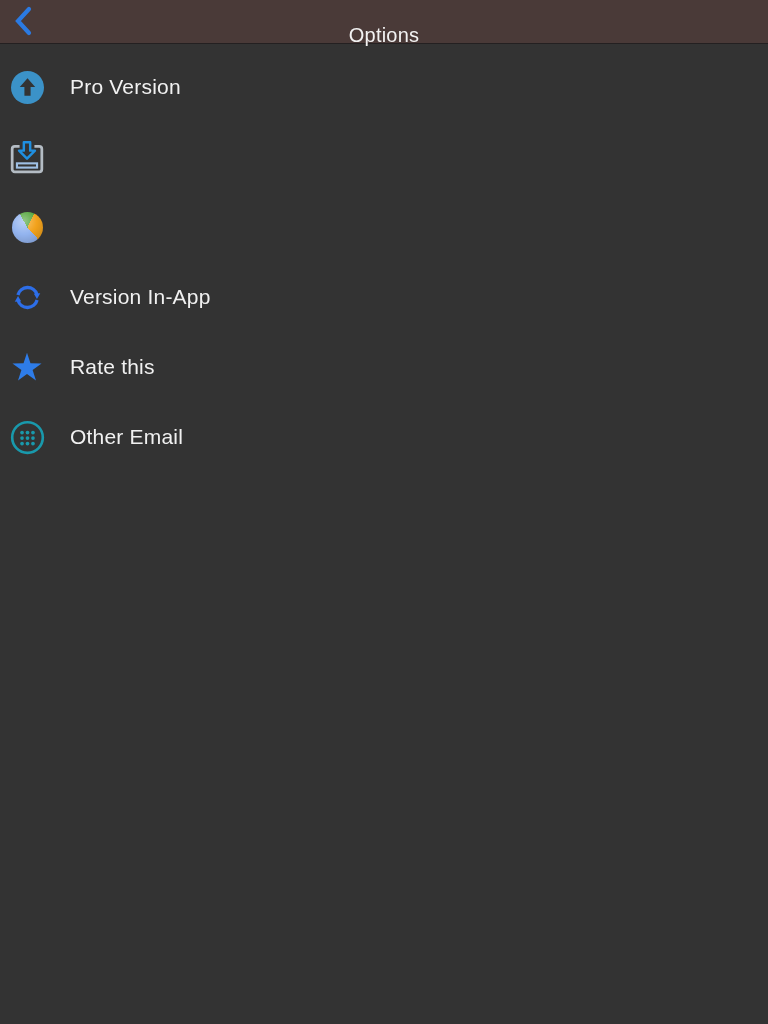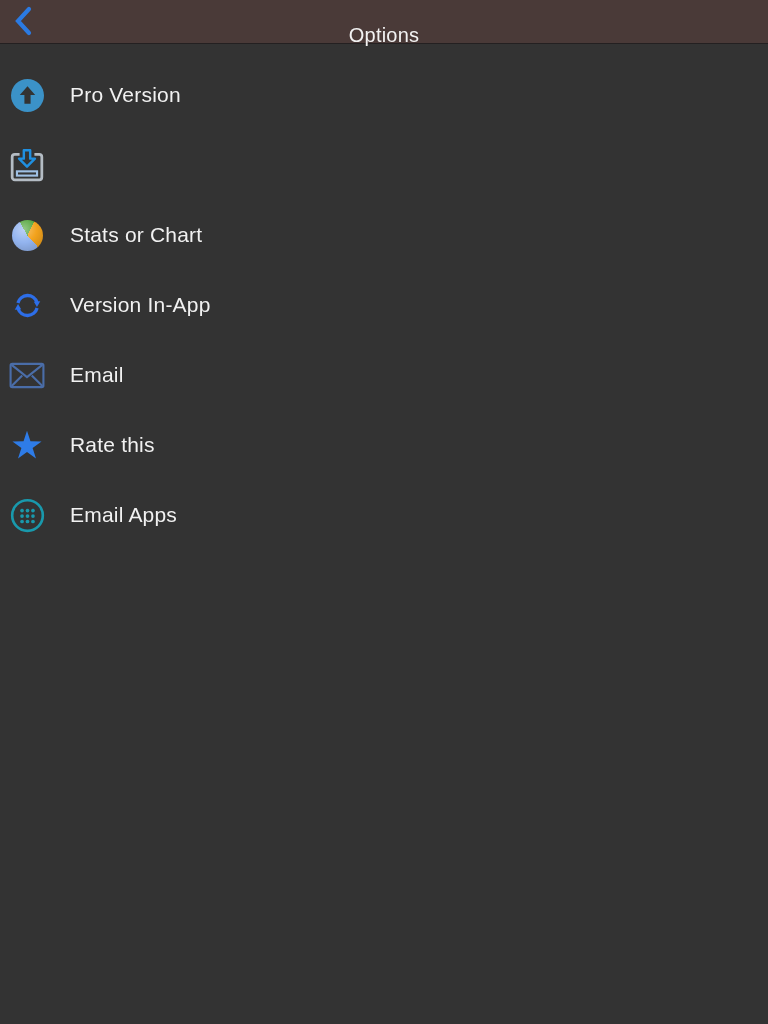--- a/index.html
+++ b/index.html
@@ -41,21 +41,21 @@
   }
   .navbar .title {
     color: #f2f2f2;
     font-size: 20px;
     font-weight: 400;
     letter-spacing: 0.2px;
     margin-top: 27px;
   }
 
   
-  .options-list { padding-top: 16px; }
+  .options-list { padding-top: 8px; }
   .option-row {
     height: 70px;
     display: flex;
     align-items: center;
     cursor: pointer;
   }
   .option-icon {
     width: 38px;
     height: 38px;
     margin-left: 8px;
@@ -125,45 +125,34 @@
 
           <rect x="7.5" y="23" width="19" height="4" fill="none" stroke="#9fc0e4" stroke-width="2"></rect>
         </svg>
       </span>
     </div>
 
     <div class="option-row">
       <span class="option-icon">
         <div class="pie-icon"></div>
       </span>
-      <span class="option-label">Stats or Chart</span>
     </div>
 
     <div class="option-row">
       <span class="option-icon">
         <svg width="33" height="33" viewBox="0 0 30 30">
           <path d="M6.3 12.7 A9 9 0 0 1 23.6 12.2" fill="none" stroke="#2d6ee8" stroke-width="3"></path>
           <path d="M20.8 11.6 L26.6 11.2 L23.6 16.4 Z" fill="#2d6ee8"></path>
           <path d="M23.7 17.3 A9 9 0 0 1 6.4 17.8" fill="none" stroke="#2d6ee8" stroke-width="3"></path>
           <path d="M9.2 18.4 L3.4 18.8 L6.4 13.6 Z" fill="#2d6ee8"></path>
         </svg>
       </span>
       <span class="option-label">Version In-App</span>
     </div>
 
-    <div class="option-row">
-      <span class="option-icon">
-        <svg width="36" height="27" viewBox="0 0 34 25">
-          <rect x="1.5" y="1.5" width="31" height="22" rx="1.5" fill="none" stroke="#4a6da8" stroke-width="2"></rect>
-          <path d="M2.5 2.5 L17 14 L31.5 2.5" fill="none" stroke="#4a6da8" stroke-width="2"></path>
-          <path d="M2.5 22.5 L12.5 12.5 M31.5 22.5 L21.5 12.5" fill="none" stroke="#4a6da8" stroke-width="2"></path>
-        </svg>
-      </span>
-      <span class="option-label">Email</span>
-    </div>
 
     <div class="option-row">
       <span class="option-icon">
         <svg width="34" height="34" viewBox="0 0 30 30">
           <path d="M15 2.5 L18.06 11.79 L27.84 11.83 L19.95 17.61 L22.94 26.92 L15 21.2 L7.06 26.92 L10.05 17.61 L2.16 11.83 L11.94 11.79 Z" fill="#2e7ce8"></path>
         </svg>
       </span>
       <span class="option-label">Rate this</span>
     </div>
 
@@ -177,17 +166,17 @@
               <circle cx="21" cy="11.5" r="1.7"></circle>
             <circle cx="11" cy="16.5" r="1.7"></circle>
               <circle cx="16" cy="16.5" r="1.7"></circle>
               <circle cx="21" cy="16.5" r="1.7"></circle>
             <circle cx="11" cy="21.5" r="1.7"></circle>
               <circle cx="16" cy="21.5" r="1.7"></circle>
               <circle cx="21" cy="21.5" r="1.7"></circle>
           </g>
         </svg>
       </span>
-      <span class="option-label">Email Apps</span>
+      <span class="option-label">Other Email</span>
     </div>
 
   </div>
 </div>
 
 </body></html>

